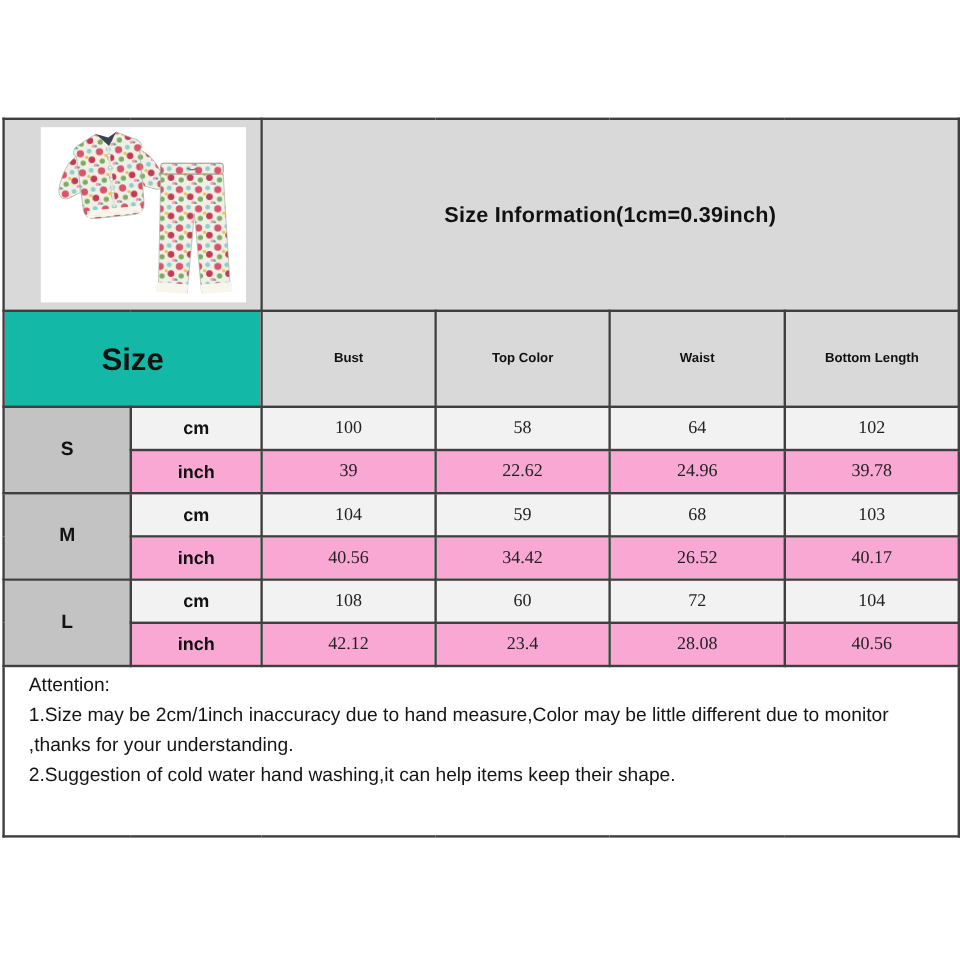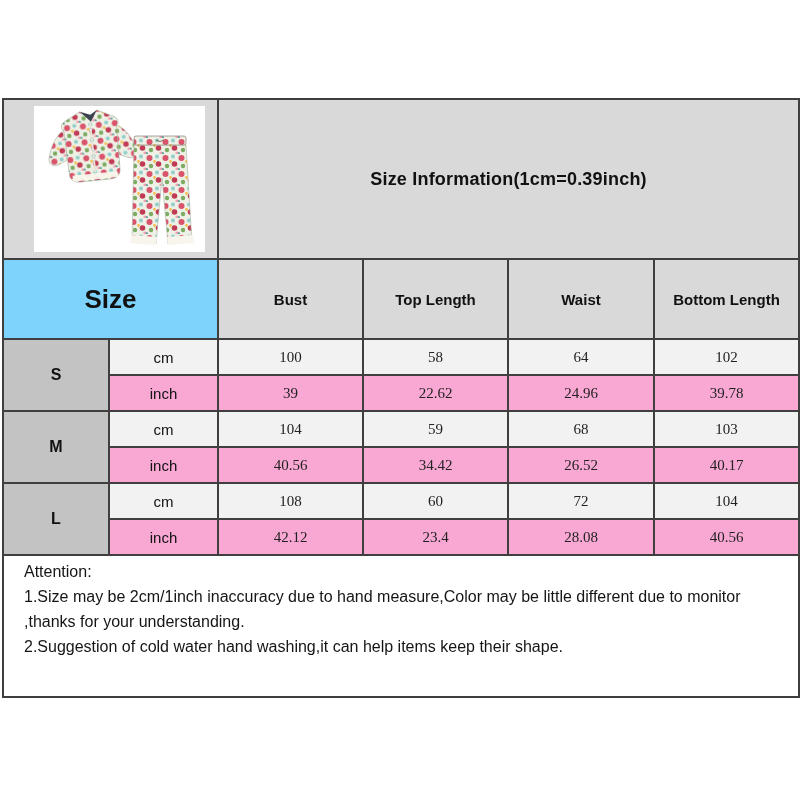--- a/index.html
+++ b/index.html
@@ -10,24 +10,24 @@
   .sheet{position:relative;width:800px;height:767px;background:#fff;overflow:hidden;}
   table.size-table{
     position:absolute;left:2px;top:98px;width:796px;height:600px;
     border-collapse:collapse;table-layout:fixed;
   }
   td{border:2px solid #3f3f3f;text-align:center;vertical-align:middle;padding:0;overflow:hidden;}
   .imgcell{background:#d9d9d9;}
   .photo{margin:5px 12px 5px 30px;height:146px;background:#ffffff;}
   .photo svg{display:block;width:100%;height:100%;}
   .titlecell{background:#d9d9d9;font-weight:bold;font-size:18px;letter-spacing:0.2px;}
-  .corner{background:#7dd3fc;font-weight:bold;font-size:26px;}
-  .colhead{background:#d9d9d9;font-weight:bold;font-size:15px;}
+  .corner{background:#14b8a6;font-weight:bold;font-size:26px;}
+  .colhead{background:#d9d9d9;font-weight:bold;font-size:11px;}
   .sz{background:#c3c3c3;font-weight:bold;font-size:16px;}
-  .unit{font-weight:normal;font-size:15px;}
+  .unit{font-weight:bold;font-size:15px;}
   .val{font-size:15px;color:#222;font-family:Liberation Serif, serif;}
   .lt{background:#f2f2f2;}
   .wt{background:#f9a8d4;}
   .attn{
     background:#ffffff;text-align:left;vertical-align:top;
     font-size:16px;line-height:25px;padding:3px 6px 0 20px;color:#151515;
   }
 </style>
 </head>
 <body>
@@ -81,21 +81,21 @@
             </g>
           </svg>
         </div>
       </td>
       <td class="titlecell" colspan="4">Size Information(1cm=0.39inch)</td>
     </tr>
 
     <tr style="height:80px">
       <td class="corner" colspan="2">Size</td>
       <td class="colhead">Bust</td>
-      <td class="colhead">Top Length</td>
+      <td class="colhead">Top Color</td>
       <td class="colhead">Waist</td>
       <td class="colhead">Bottom Length</td>
     </tr>
 
     <tr style="height:36px">
       <td class="sz" rowspan="2">S</td>
       <td class="unit lt">cm</td>
       <td class="val lt">100</td>
       <td class="val lt">58</td>
       <td class="val lt">64</td>

